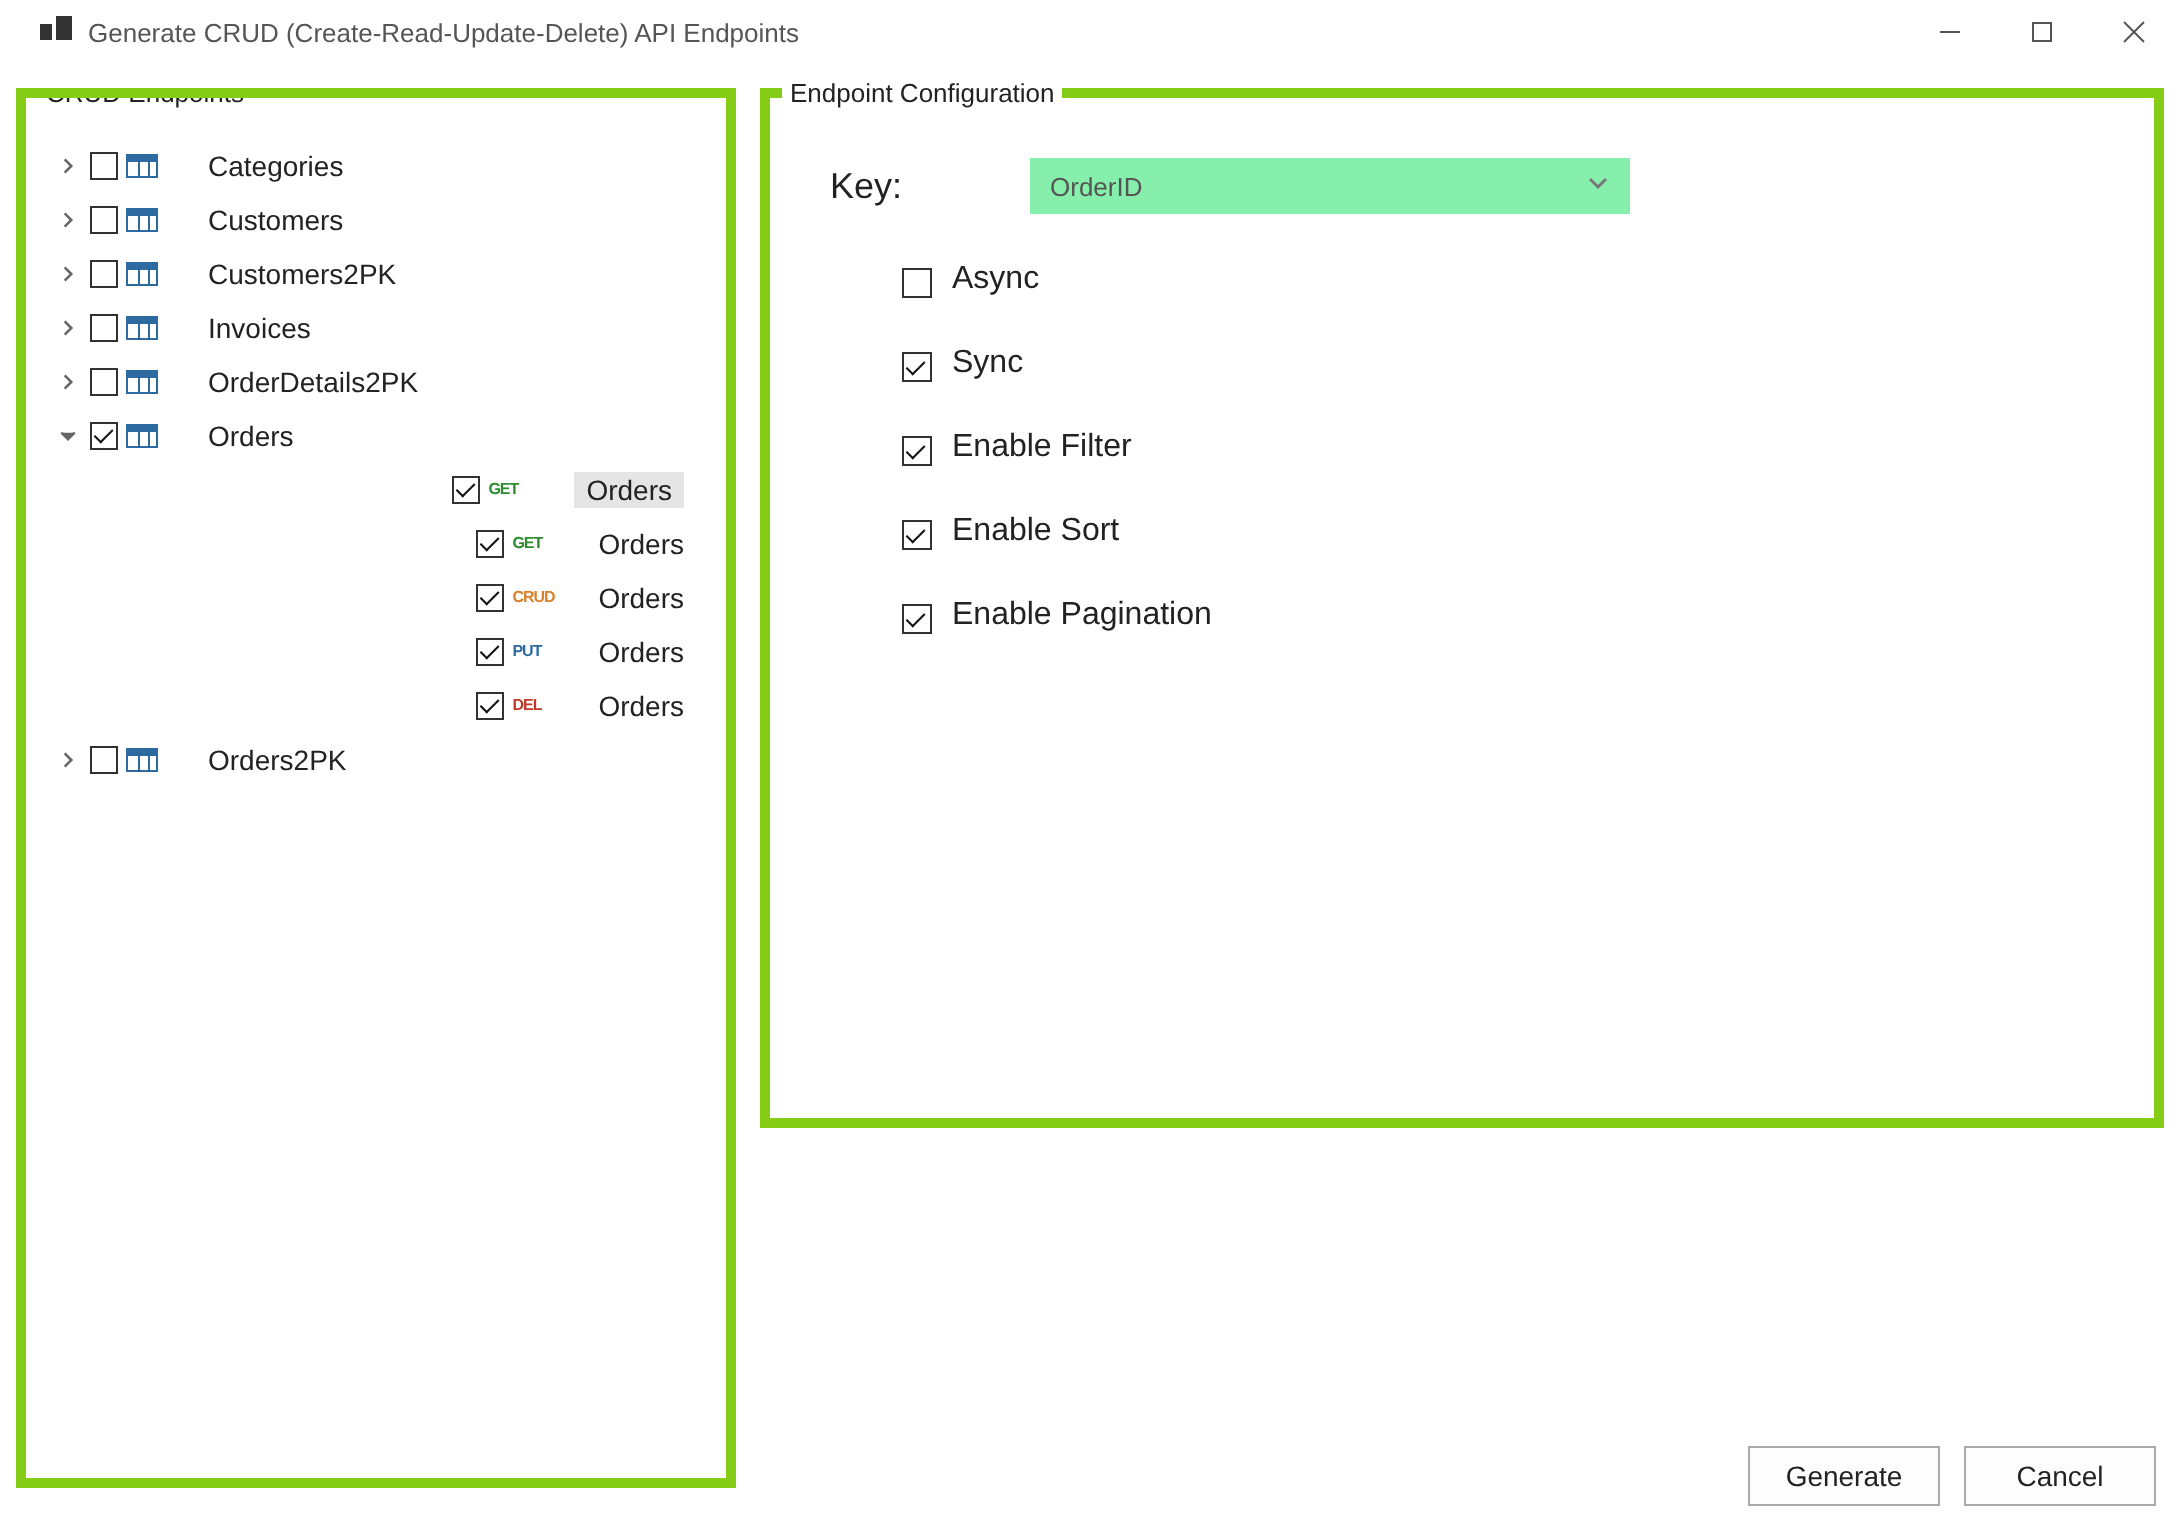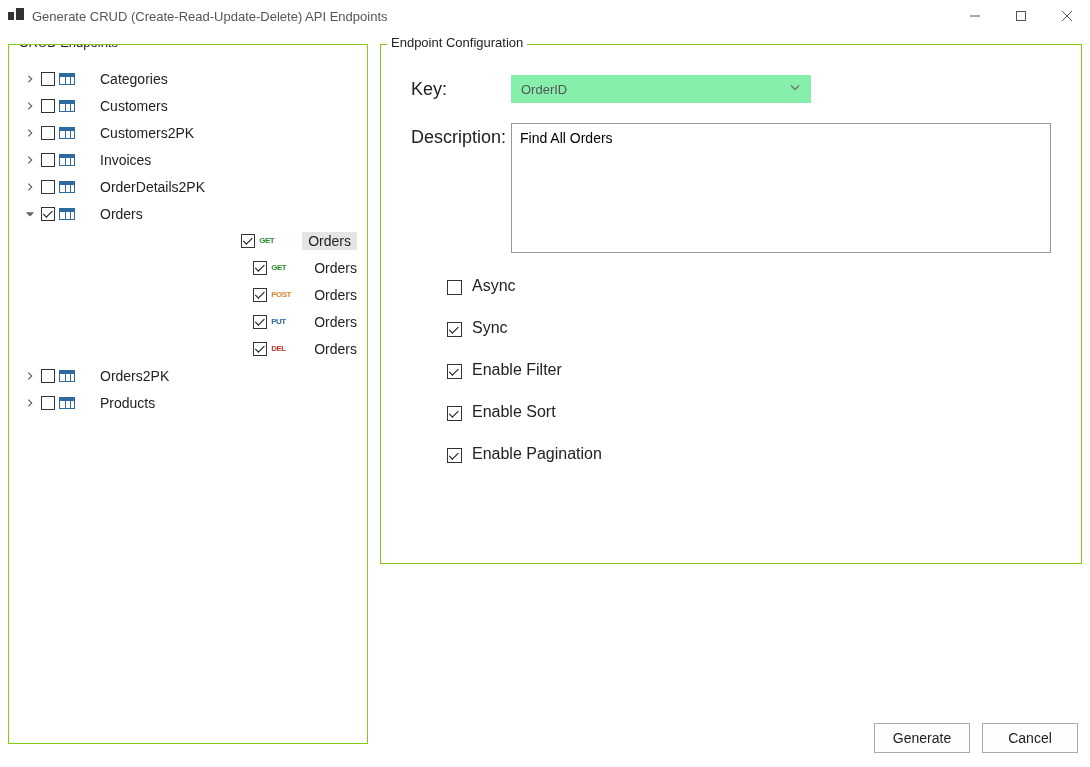--- a/index.html
+++ b/index.html
@@ -11,21 +11,21 @@
     color: #222;
     background: #fff;
     overflow: hidden;
   }
 
   
   .titlebar {
     display: flex;
     align-items: center;
     height: 32px;
-    padding-left: 8px;
+    padding-left: 20px;
   }
   .titlebar .app-icon {
     width: 16px; height: 16px;
     margin-right: 8px;
     position: relative;
   }
   .titlebar .app-icon::before,
   .titlebar .app-icon::after {
     content: "";
     position: absolute;
@@ -53,22 +53,22 @@
   .content {
     display: flex;
     gap: 12px;
     padding: 12px 8px 8px 8px;
     height: calc(100% - 32px - 56px);
   }
 
   
   .groupbox {
     position: relative;
-    border: 1px solid #84cc16;
-    padding: 16px 10px 10px 10px;
+    border: 5px solid #84cc16;
+    padding: 16px 21px 10px 10px;
   }
   .groupbox > .legend {
     position: absolute;
     top: -10px;
     left: 6px;
     background: #fff;
     padding: 0 4px;
     font-size: 13px;
     color: #222;
   }
@@ -311,21 +311,21 @@
           <span class="method-badge method-get">GET</span>
           <span class="tree-label selected">Orders</span>
         </div>
         <div class="tree-row child">
           <div class="tree-checkbox checked"></div>
           <span class="method-badge method-get">GET</span>
           <span class="tree-label">Orders</span>
         </div>
         <div class="tree-row child">
           <div class="tree-checkbox checked"></div>
-          <span class="method-badge method-post">POST</span>
+          <span class="method-badge method-post">CRUD</span>
           <span class="tree-label">Orders</span>
         </div>
         <div class="tree-row child">
           <div class="tree-checkbox checked"></div>
           <span class="method-badge method-put">PUT</span>
           <span class="tree-label">Orders</span>
         </div>
         <div class="tree-row child">
           <div class="tree-checkbox checked"></div>
           <span class="method-badge method-del">DEL</span>
@@ -333,54 +333,40 @@
         </div>
         <div class="tree-row">
           <div class="expander">
             <svg viewBox="0 0 12 12">
               <polyline points="4,2 8,6 4,10"></polyline>
             </svg>
           </div>
           <div class="tree-checkbox"></div>
           <div class="table-icon"></div>
           <span class="tree-label">Orders2PK</span>
-        </div>
-        <div class="tree-row">
-          <div class="expander">
-            <svg viewBox="0 0 12 12">
-              <polyline points="4,2 8,6 4,10"></polyline>
-            </svg>
-          </div>
-          <div class="tree-checkbox"></div>
-          <div class="table-icon"></div>
-          <span class="tree-label">Products</span>
         </div>
       </div>
   </div>
 
   <div class="groupbox right-panel">
     <div class="legend">Endpoint Configuration</div>
 
     <div style="padding: 14px 20px 0 20px;">
       <div class="form-row">
         <div class="label">Key:</div>
         <div class="key-select">
           <span>OrderID</span>
           <span class="chev">
             <svg viewBox="0 0 12 12">
                 <polyline points="2,4 6,8 10,4"></polyline>
               </svg>
           </span>
         </div>
       </div>
 
-      <div class="form-row">
-        <div class="label">Description:</div>
-        <textarea class="desc-area" style="">Find All Orders</textarea>
-      </div>
 
       <div id="options">
           <div class="checkline">
             <div class="tree-checkbox"></div>
             <span>Async</span>
           </div>
           <div class="checkline">
             <div class="tree-checkbox checked"></div>
             <span>Sync</span>
           </div>

